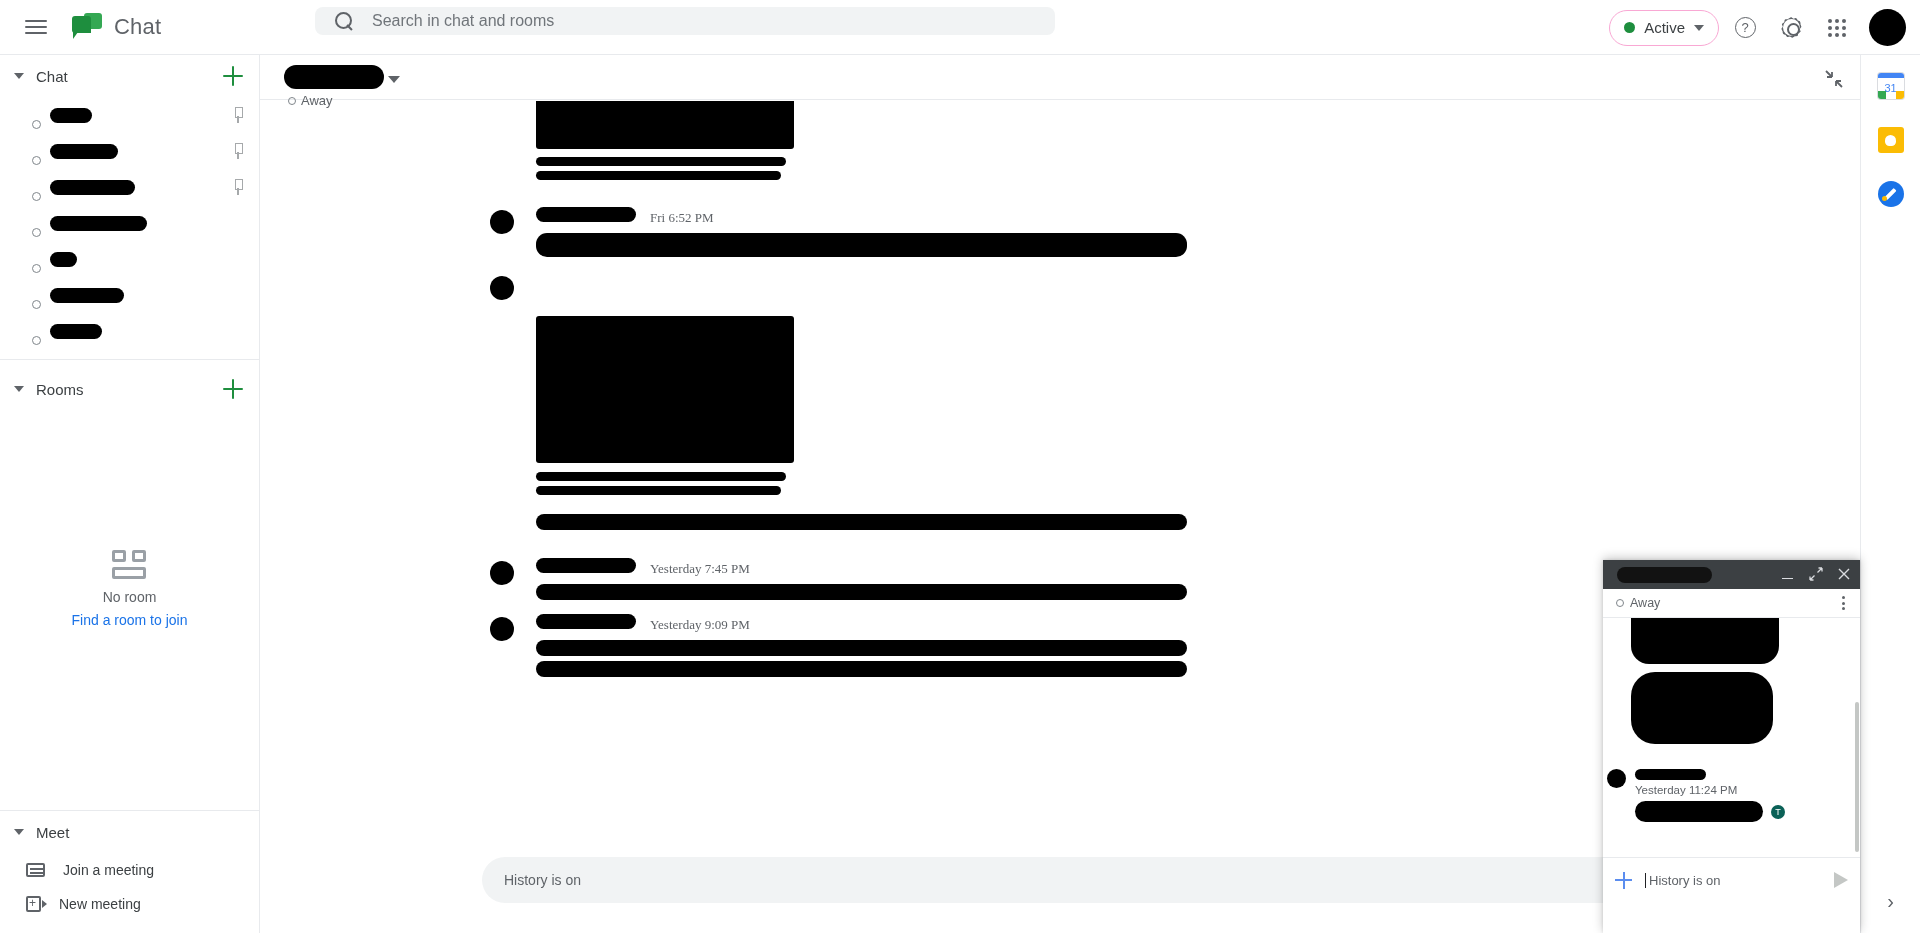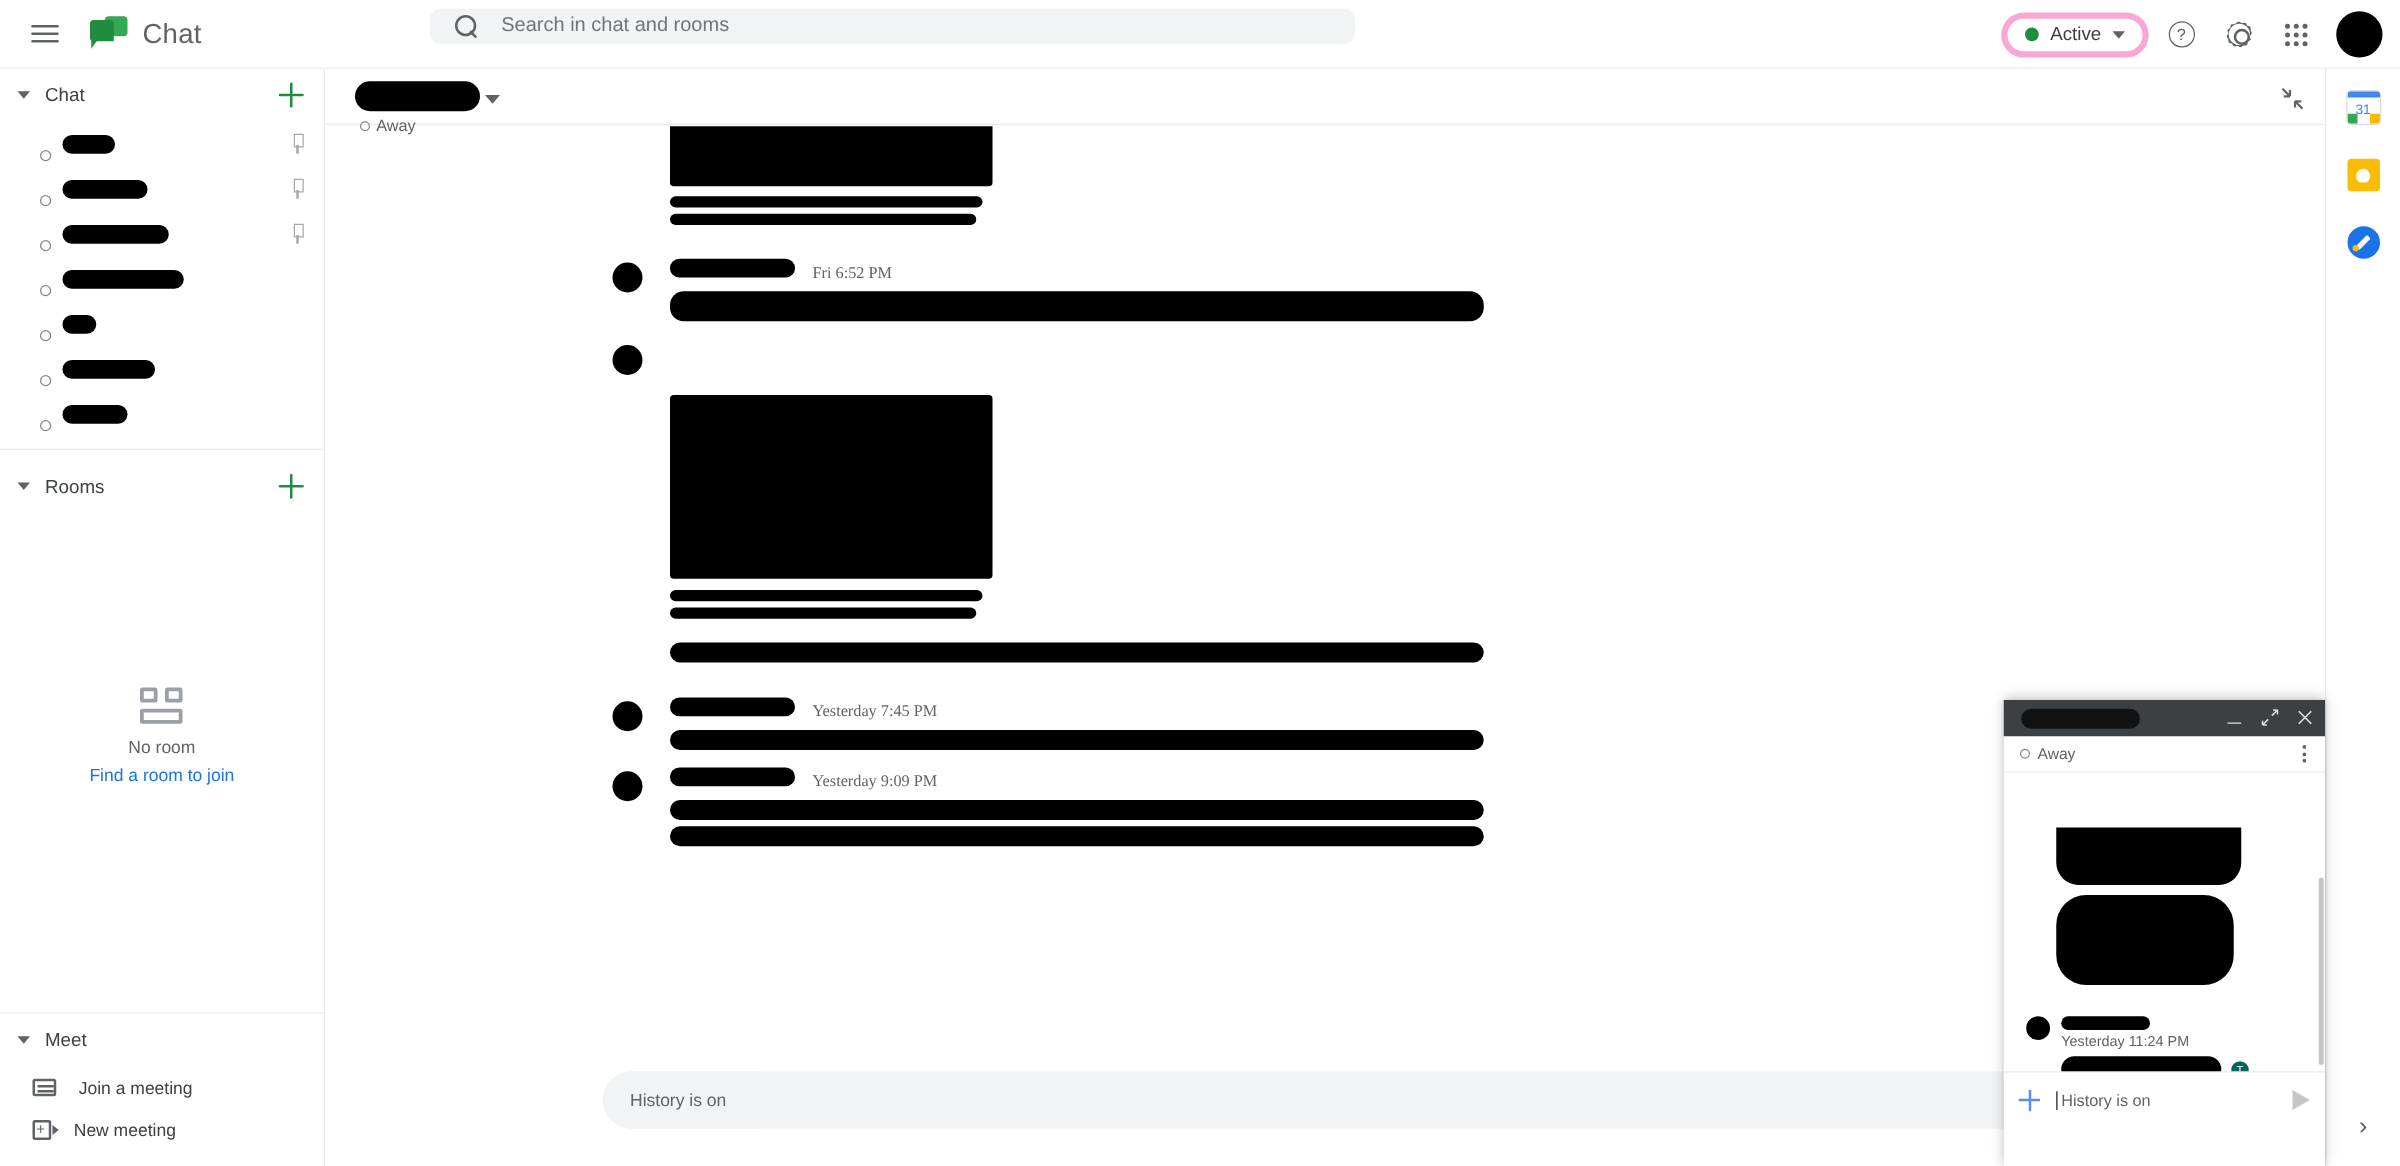--- a/index.html
+++ b/index.html
@@ -25,40 +25,40 @@
   .hamburger .bars span { display:block; height:2px; background:#5f6368; margin:4px 0; border-radius:1px; }
 
   .brand { display:flex; align-items:center; margin-left: 12px; gap: 12px; cursor:pointer;}
   .chat-logo { position:relative; width:30px; height:30px; }
   .chat-logo .b1 { position:absolute; right:0; top:1px; width:18px; height:16px; background:#34a853; border-radius:3px; }
   .chat-logo .b2 { position:absolute; left:0; top:4px; width:19px; height:17px; background:#1e8e3e; border-radius:3px 3px 0 3px; }
   .chat-logo .tail { position:absolute; left:1px; top:20px; width:0; height:0;
       border-left:5px solid #1e8e3e; border-bottom:7px solid transparent; }
   .brand-name { font-size: 22px; color:#5f6368; letter-spacing: .2px; }
 
-  .searchwrap { position:absolute; left:344px; top:7px; width:740px; height:28px; }
+  .searchwrap { position:absolute; left:315px; top:7px; width:740px; height:28px; }
   .searchbox {
     width:100%; height:100%; background:#f1f3f4; border-radius:8px;
     display:flex; align-items:center; padding-left:20px; gap:18px; cursor:text;
   }
   .searchbox input {
     border:none; outline:none; background:transparent; font-size:16px;
     color:#3c4043; width: 600px; font-family:"Liberation Sans", sans-serif;
   }
   .searchbox input::placeholder { color:#70757a; }
   .icon-q { width:19px; height:19px; position:relative; flex:0 0 auto; }
   .icon-q::before { content:""; position:absolute; left:0; top:0; width:13px; height:13px;
     border:2px solid #5f6368; border-radius:50%; }
   .icon-q::after { content:""; position:absolute; left:12px; top:12px; width:7px; height:2px;
     background:#5f6368; transform:rotate(45deg); transform-origin: left center; }
 
   .topright { position:absolute; right:14px; top:0; height:55px; display:flex; align-items:center; gap:6px; }
   .status-pill {
     display:flex; align-items:center; gap:9px; height:36px; padding:0 14px;
-    border:5px solid #f9a8d4; border-radius:18px; font-size:15px; color:#3c4043; cursor:pointer;justify-content:center;
+    border:1px solid #f9a8d4; border-radius:18px; font-size:15px; color:#3c4043; cursor:pointer;justify-content:center;
   }
   .status-dot { width:11px; height:11px; border-radius:50%; background:#1e8e3e; }
   .caret-down { width:0;height:0;border-left:5px solid transparent;border-right:5px solid transparent;
     border-top:6px solid #5f6368; }
   .ticon { width:40px; height:40px; border-radius:50%; display:flex; align-items:center;
     justify-content:center; cursor:pointer; }
   .help-i { width:21px;height:21px;border:1.8px solid #5f6368;border-radius:50%; font-size:13px;
     display:flex;align-items:center;justify-content:center;color:#5f6368; }
   .gear { width:21px; height:21px; position:relative; }
   .gear::before { content:""; position:absolute; inset:0; border:2px solid #5f6368; border-radius:50%;
@@ -499,21 +499,21 @@
       <span class="away-ring" style="margin-right:6px"></span>
       <span>Away</span>
       <span class="kebab">
           <i></i>
           <i></i>
           <i></i>
         </span>
     </div>
 
     <div class="pop-body">
-      <div style="padding:0 18px;margin-top:44px;">
+      <div style="padding:0 4px;">
         <div style="width:148px;height:46px;background:#000;border-radius:0 0 18px 18px;margin:0 0 0 24px;"></div>
         <div style="width:142px;height:72px;background:#000;border-radius:24px;margin:8px 0 0 24px;"></div>
 
         <div style="display:flex;gap:9px;margin-top:25px;">
           <span class="pop-msg-av"></span>
           <div style="flex:1">
             <div style="width:71px;height:11px;background:#000;border-radius:6px;"></div>
             <div class="tstamp-small" style="margin-top:4px;">Yesterday 11:24 PM</div>
             <div style="display:flex;align-items:center;gap:8px;margin-top:5px;">
               <span style="width:128px;height:21px;background:#000;border-radius:11px;"></span>

